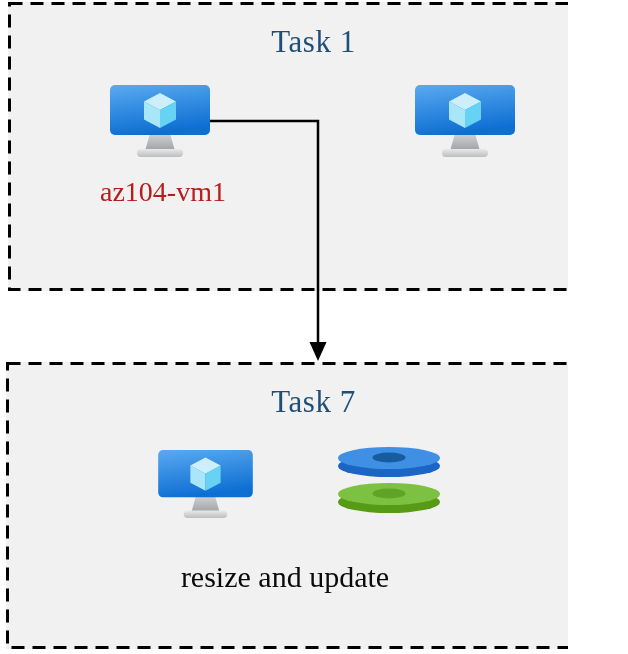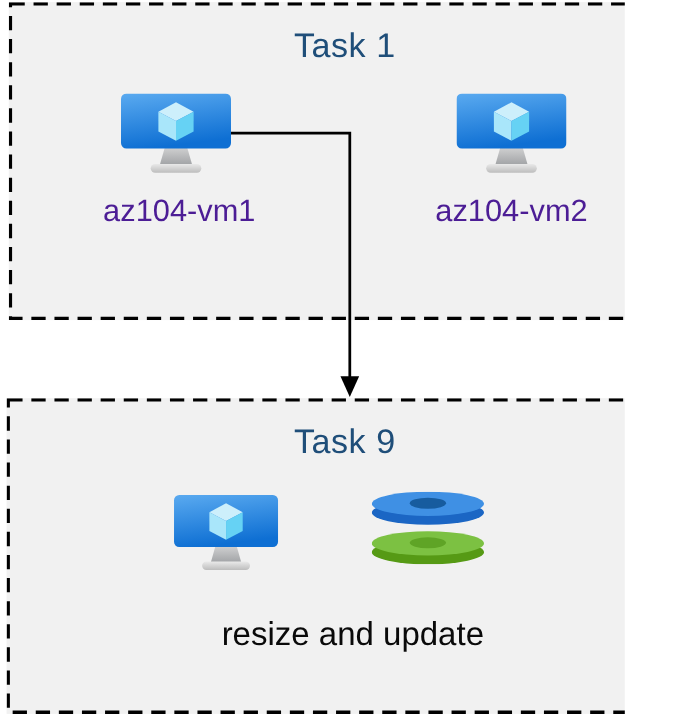--- a/index.html
+++ b/index.html
@@ -1,31 +1,31 @@
 <!DOCTYPE html>
 <html><head>
 <meta charset="utf-8">
 <style>
   html,body{margin:0;padding:0;background:#ffffff;}
   .canvas{
     position:relative;width:568px;height:654px;background:#ffffff;
-    font-family:Liberation Sans, sans-serif;overflow:hidden;
+    font-family:Liberation Serif, serif;overflow:hidden;
   }
   .box{position:absolute;background:#F1F1F1;}
   .border-svg{position:absolute;left:0;top:0;display:block;}
   .box-title{
     position:absolute;left:0;right:0;top:22px;text-align:center;
     font-size:31px;font-weight:400;color:#1F4E79;letter-spacing:0.5px;
   }
   .vm-label{
     position:absolute;text-align:center;font-size:28px;line-height:35px;
-    color:#4c1d95;
+    color:#b91c1c;
   }
   .caption{
-    position:absolute;text-align:right;font-size:30px;color:#0A0A0A;
+    position:absolute;text-align:center;font-size:30px;color:#0A0A0A;
   }
   .icon{position:absolute;display:block;}
   .overlay{position:absolute;left:0;top:0;pointer-events:none;}
 </style>
 </head>
 <body>
 
 <div class="canvas">
 
   <div class="box" style="left:8px;top:2px;width:611px;height:289px;">
@@ -67,30 +67,29 @@
       <path d="M41 45 L59 45 L65 66 L35 66 Z" fill="url(#standGrad)"></path>
       <rect x="27" y="64" width="46" height="8" rx="4" fill="url(#baseGrad)"></rect>
       <rect x="0" y="0" width="100" height="50" rx="5" fill="url(#scrGrad)"></rect>
       <g>
         <polygon points="50,8 66,16.5 50,25 34,16.5" fill="#CDEFFB"></polygon>
         <polygon points="34,16.5 50,25 50,43 34,34.5" fill="#A9E6FA"></polygon>
         <polygon points="66,16.5 50,25 50,43 66,34.5" fill="#66D2F4"></polygon>
       </g>
     </svg>
     <div class="vm-label" style="left:352px;top:172px;width:210px;">
-      <div>az104-vm2</div>
     </div>
   </div>
 
   <div class="box" style="left:6px;top:362px;width:615px;height:287px;">
     <svg class="border-svg" width="615" height="287">
       <rect x="1.5" y="1.5" width="612" height="284" fill="none" stroke="#000000" stroke-width="3" stroke-dasharray="13 8"></rect>
     </svg>
 
-    <div class="box-title">Task 9</div>
+    <div class="box-title">Task 7</div>
 
     <svg class="icon" style="left:152px;top:88px;" width="95" height="70" viewBox="0 0 100 74">
       <path d="M41 45 L59 45 L65 66 L35 66 Z" fill="url(#standGrad)"></path>
       <rect x="27" y="64" width="46" height="8" rx="4" fill="url(#baseGrad)"></rect>
       <rect x="0" y="0" width="100" height="50" rx="5" fill="url(#scrGrad)"></rect>
       <g>
         <polygon points="50,8 66,16.5 50,25 34,16.5" fill="#CDEFFB"></polygon>
         <polygon points="34,16.5 50,25 50,43 34,34.5" fill="#A9E6FA"></polygon>
         <polygon points="66,16.5 50,25 50,43 66,34.5" fill="#66D2F4"></polygon>
       </g>

